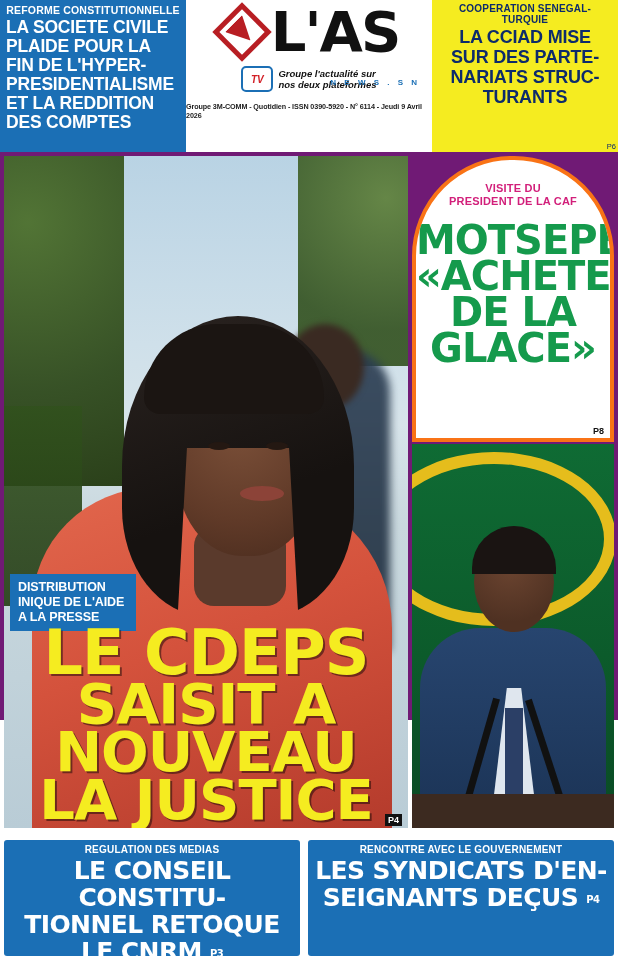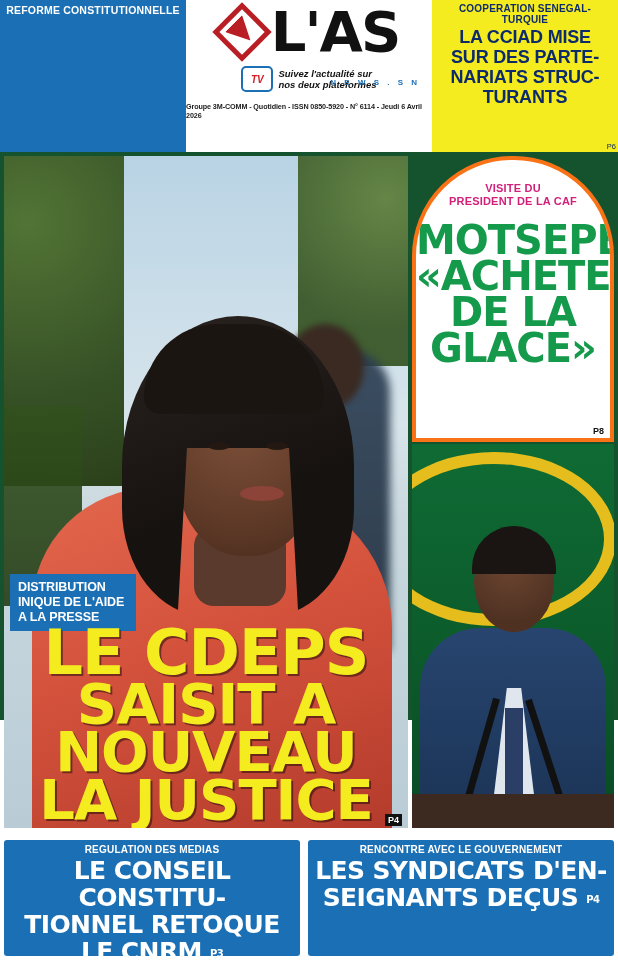--- a/index.html
+++ b/index.html
@@ -11,21 +11,21 @@
     width: 618px;
     height: 960px;
     font-family: "Liberation Sans", sans-serif;
     overflow: hidden;
     position: relative;
   }
   .page {
     width: 618px;
     height: 720px;
     position: relative;
-    background: #14532d;
+    background: #701a75;
   }
 
   
   .topstrip {
     display: flex;
     align-items: stretch;
     height: 152px;
     width: 618px;
     background: #ffffff;
   }
@@ -502,40 +502,41 @@
 </style>
 </head>
 <body>
 
 <div class="page">
 
   <div class="topstrip">
 
     <div class="top-left">
       <div class="kicker-sm">REFORME CONSTITUTIONNELLE</div>
+      <div class="headline">LA SOCIETE CIVILE PLAIDE POUR LA FIN DE L'HYPER-PRESIDENTIALISME ET LA REDDITION DES COMPTES</div>
       <div class="page-ref-left">P3</div>
     </div>
 
     <div class="top-center">
       <div class="masthead">
         <div class="mast-badge">
           <div class="inner"></div>
           <div class="arrow"></div>
         </div>
         <div class="mast-text">L'AS</div>
       </div>
       <div class="mast-sub">N E W S . S N</div>
       <div class="tagline-row">
         <div class="tv-logo">TV</div>
         <div class="tagline">
-          <div>Suivez l'actualité sur</div>
+          <div>Groupe l'actualité sur</div>
           <div>nos deux plateformes</div>
         </div>
       </div>
-      <div class="imprint">Groupe 3M-COMM - Quotidien - ISSN 0850-5920 - N° 6114 - Jeudi 6 Avril 2026</div>
+      <div class="imprint">Groupe 3M-COMM - Quotidien - ISSN 0390-5920 - N° 6114 - Jeudi 9 Avril 2026</div>
     </div>
 
     <div class="top-right">
       <div class="kicker-sm">COOPERATION SENEGAL-TURQUIE</div>
       <div class="headline">
         <div>LA CCIAD MISE</div>
         <div>SUR DES PARTE-</div>
         <div>NARIATS STRUC-</div>
         <div>TURANTS</div>
       </div>

